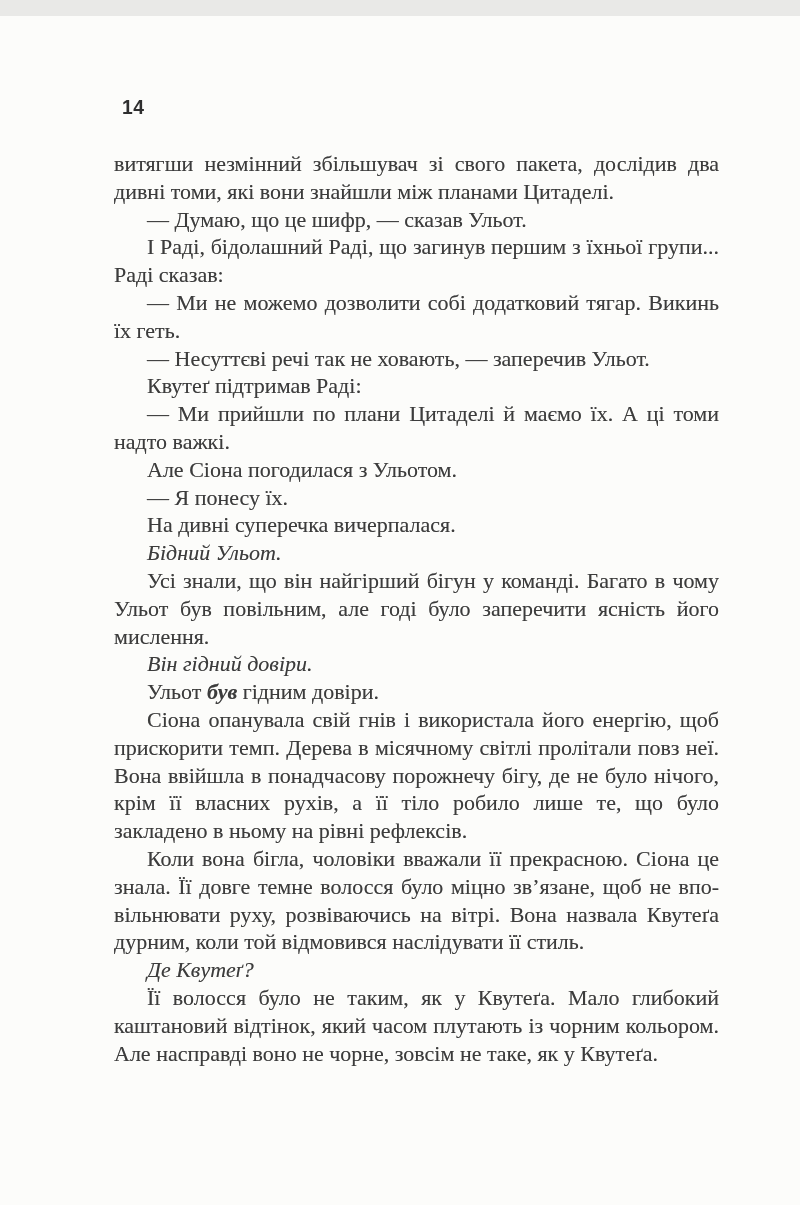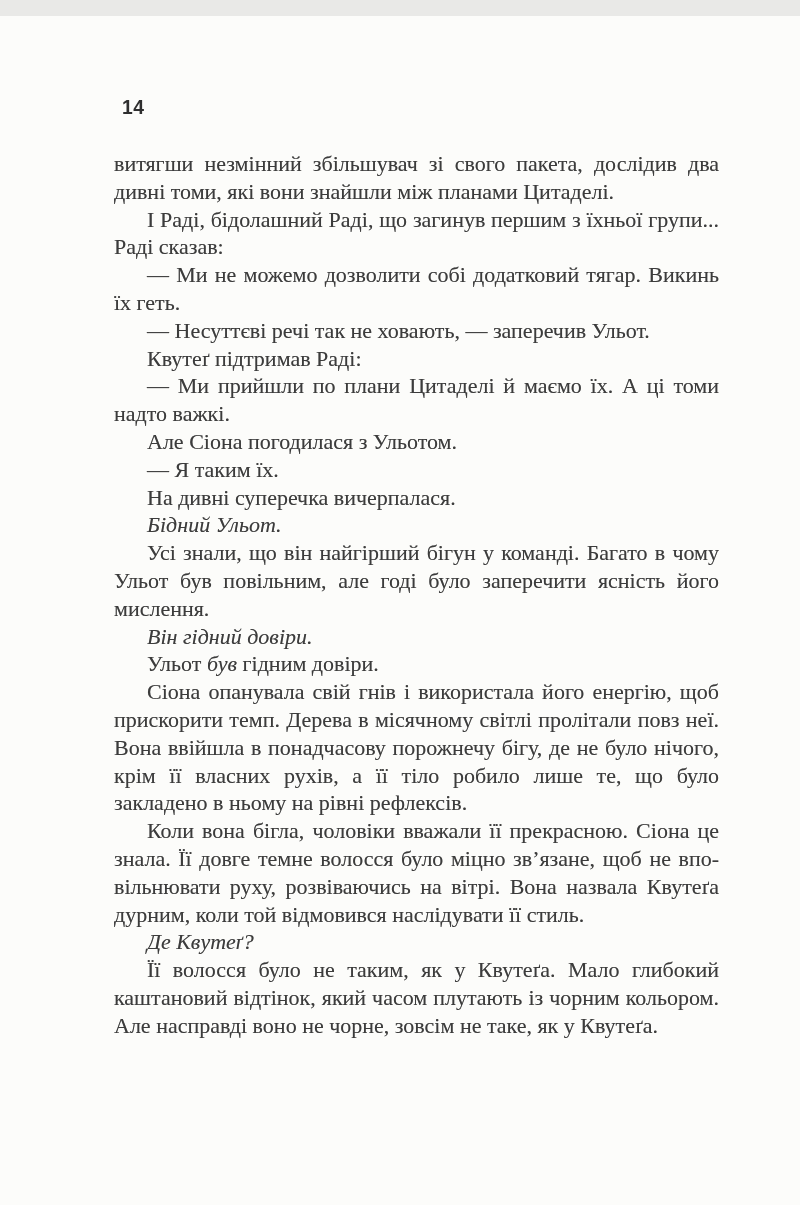--- a/index.html
+++ b/index.html
@@ -36,39 +36,40 @@
     color: #3c3c3c;
     text-shadow: 0 0 0.6px rgba(70,70,70,0.45);
   }
   .para {
     margin: 0;
     padding: 0;
     text-indent: 33px;
   }
   .para.no-indent { text-indent: 0; }
   .para.italic { font-style: italic; }
-  .para em { font-style: italic; font-weight: normal; }
+  .para em { font-style: italic; font-weight: bold; }
 </style>
 </head>
 <body>
 
 <div class="page">
 
   <div class="page-number">14</div>
 
   <main class="text-block">
 
     <p class="para no-indent">витягши незмінний збільшувач зі свого пакета, дослідив два дивні томи, які вони знайшли між планами Цитаделі.</p>
+    <p class="para">— Думаю, що це шифр, — сказав Ульот.</p>
     <p class="para">І Раді, бідолашний Раді, що загинув першим з їхньої групи... Раді сказав:</p>
     <p class="para">— Ми не можемо дозволити собі додатковий тягар. Викинь їх геть.</p>
     <p class="para">— Несуттєві речі так не ховають, — заперечив Ульот.</p>
     <p class="para">Квутеґ підтримав Раді:</p>
     <p class="para">— Ми прийшли по плани Цитаделі й маємо їх. А ці томи надто важкі.</p>
     <p class="para">Але Сіона погодилася з Ульотом.</p>
-    <p class="para">— Я таким їх.</p>
+    <p class="para">— Я понесу їх.</p>
     <p class="para">На дивні суперечка вичерпалася.</p>
     <p class="para italic">Бідний Ульот.</p>
     <p class="para">Усі знали, що він найгірший бігун у команді. Багато в чому Ульот був повільним, але годі було заперечити ясність його мислення.</p>
     <p class="para italic">Він гідний довіри.</p>
     <p class="para"><span>Ульот </span><em>був</em><span> гідним довіри.</span></p>
     <p class="para">Сіона опанувала свій гнів і використала його енергію, щоб прискорити темп. Дерева в місячному світлі пролітали повз неї. Вона ввійшла в понадчасову порожнечу бігу, де не було нічого, крім її власних рухів, а її тіло робило лише те, що було закладено в ньому на рівні рефлексів.</p>
     <p class="para">Коли вона бігла, чоловіки вважали її прекрасною. Сіона це знала. Її довге темне волосся було міцно зв’язане, щоб не впо­вільнювати руху, розвіваючись на вітрі. Вона назвала Квутеґа дурним, коли той відмовився наслідувати її стиль.</p>
     <p class="para italic">Де Квутеґ?</p>
     <p class="para">Її волосся було не таким, як у Квутеґа. Мало глибокий каштановий відтінок, який часом плутають із чорним кольо­ром. Але насправді воно не чорне, зовсім не таке, як у Квутеґа.</p>
 

